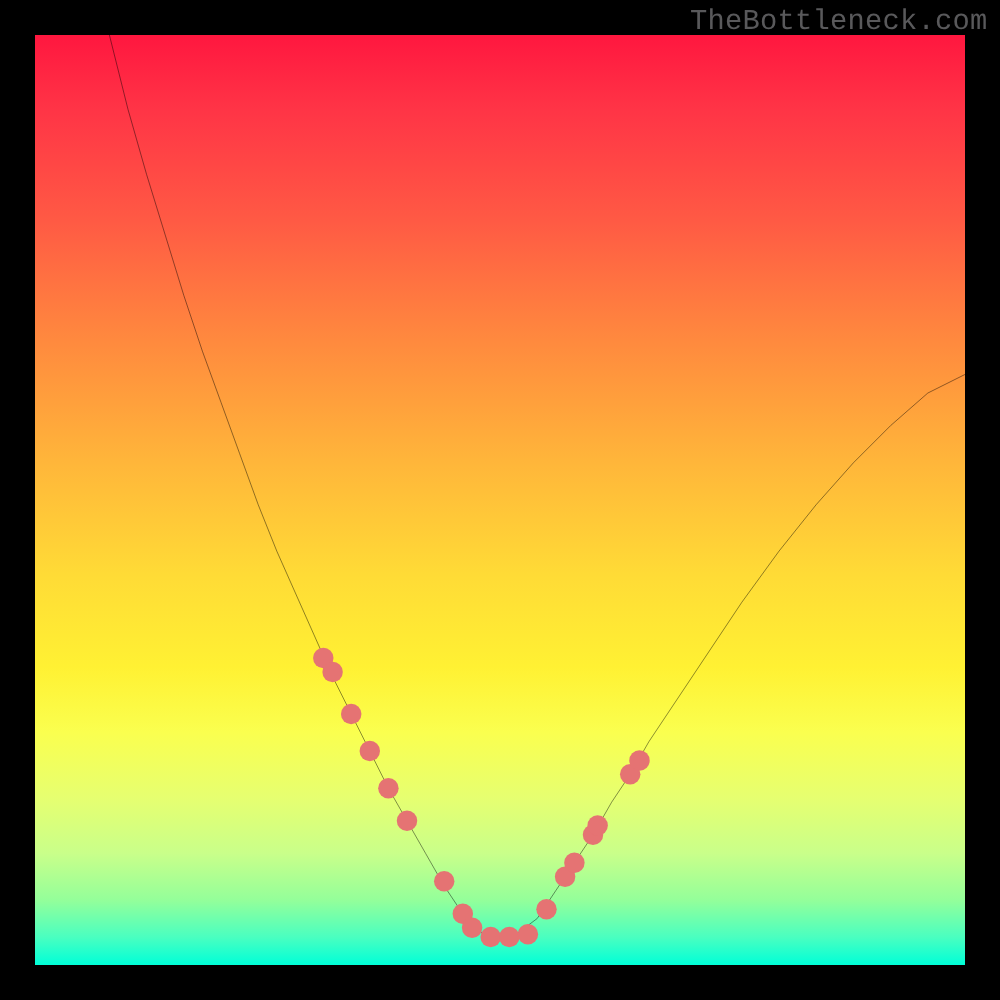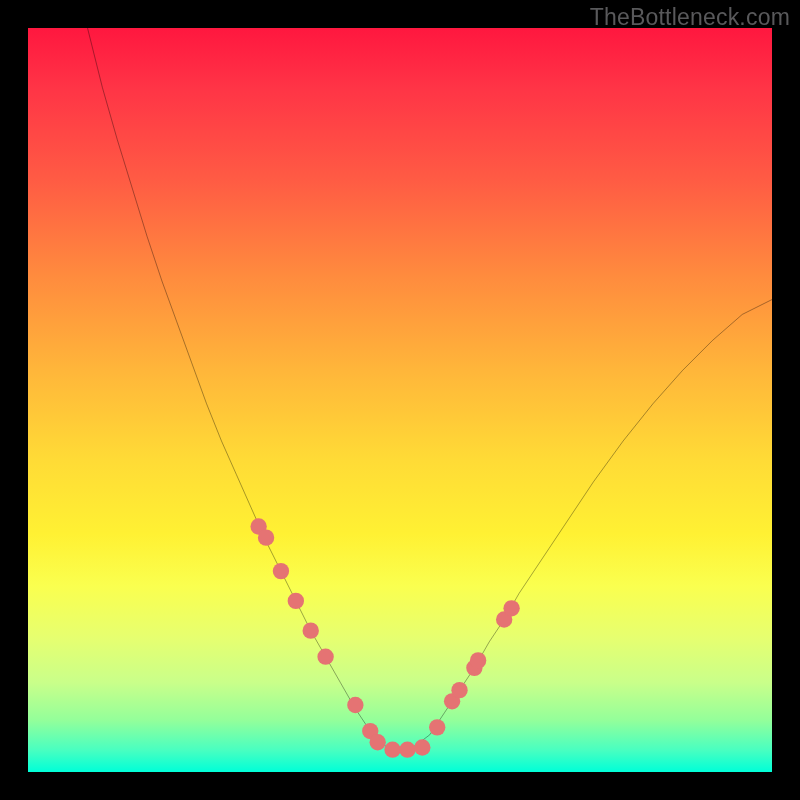--- a/index.html
+++ b/index.html
@@ -47,20 +47,21 @@
     pointer-events: none;
   }
   .watermark {
     position: absolute;
     top: 4px;
     right: 10px;
     color: #59595b;
     font-size: 23px;
     font-weight: 500;
     letter-spacing: 0.2px;
+    font-family: Liberation Mono, monospace;
   }
 </style>
 </head>
 <body>
 
 <div class="frame">
   <div class="plot">
     <svg class="curve-svg" viewBox="0 0 100 100" preserveAspectRatio="none">
       <path id="curve-path" fill="none" stroke="#000000" stroke-width="0.35" vector-effect="non-scaling-stroke" d="M8.00 0.00 L10.00 8.00 L12.00 15.00 L14.00 21.50 L16.00 28.00 L18.00 34.00 L20.00 39.50 L22.00 45.00 L24.00 50.50 L26.00 55.50 L28.00 60.00 L30.00 64.50 L32.00 69.00 L34.00 73.00 L36.00 77.00 L38.00 81.00 L40.00 84.50 L42.00 88.00 L44.00 91.50 L46.00 94.50 L48.00 96.50 L49.00 97.00 L50.00 97.00 L52.00 96.50 L54.00 95.00 L56.00 92.00 L58.00 89.00 L60.00 86.00 L62.00 82.50 L64.00 79.50 L66.00 76.00 L68.00 73.00 L70.00 70.00 L72.00 67.00 L76.00 61.00 L80.00 55.50 L84.00 50.50 L88.00 46.00 L92.00 42.00 L96.00 38.50 L100.00 36.50"></path>
     </svg>

